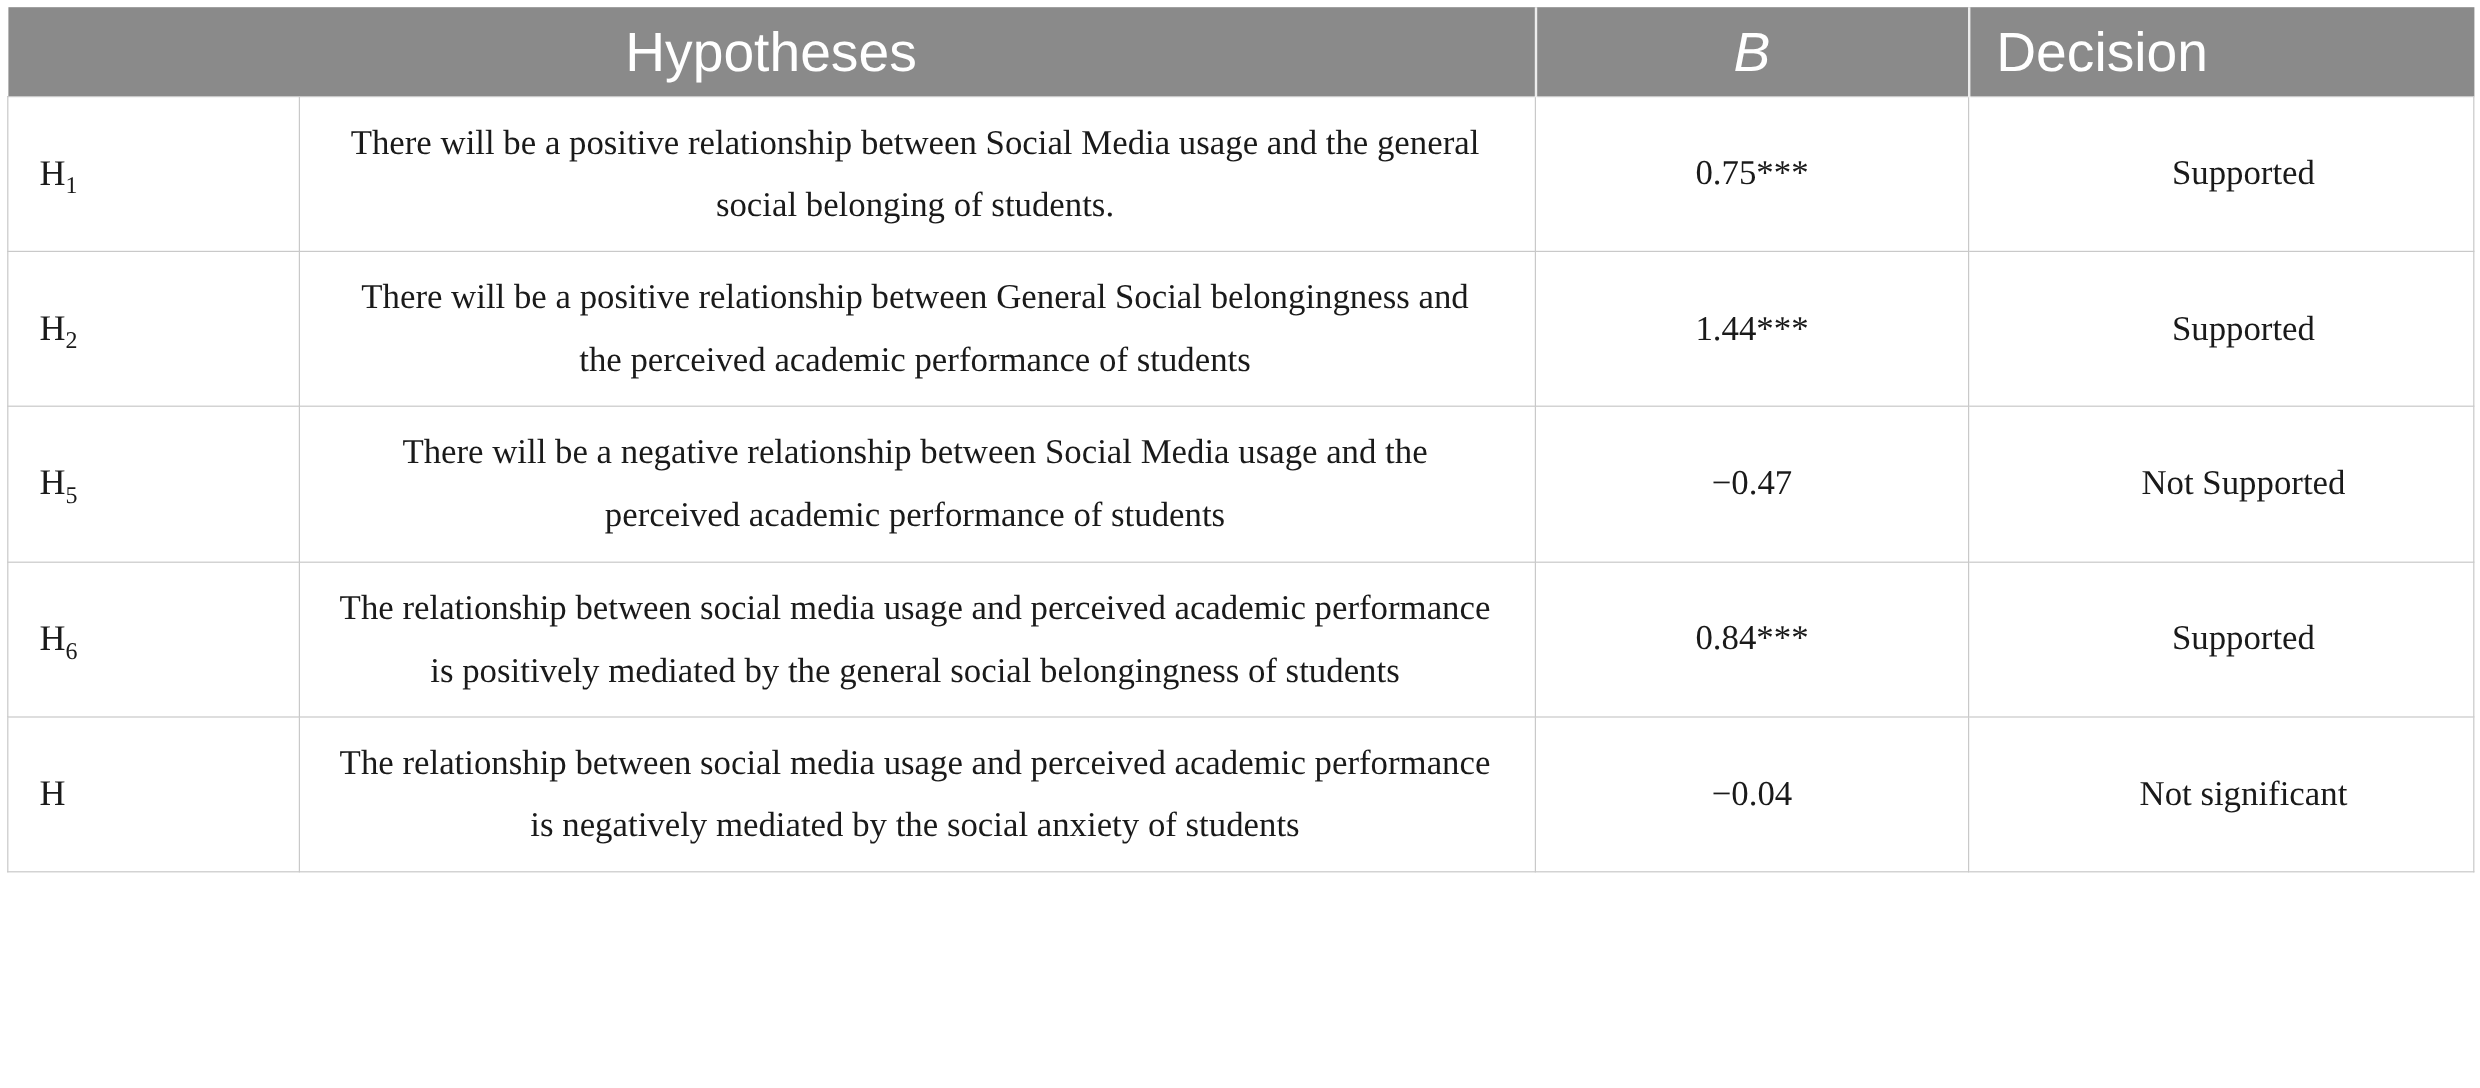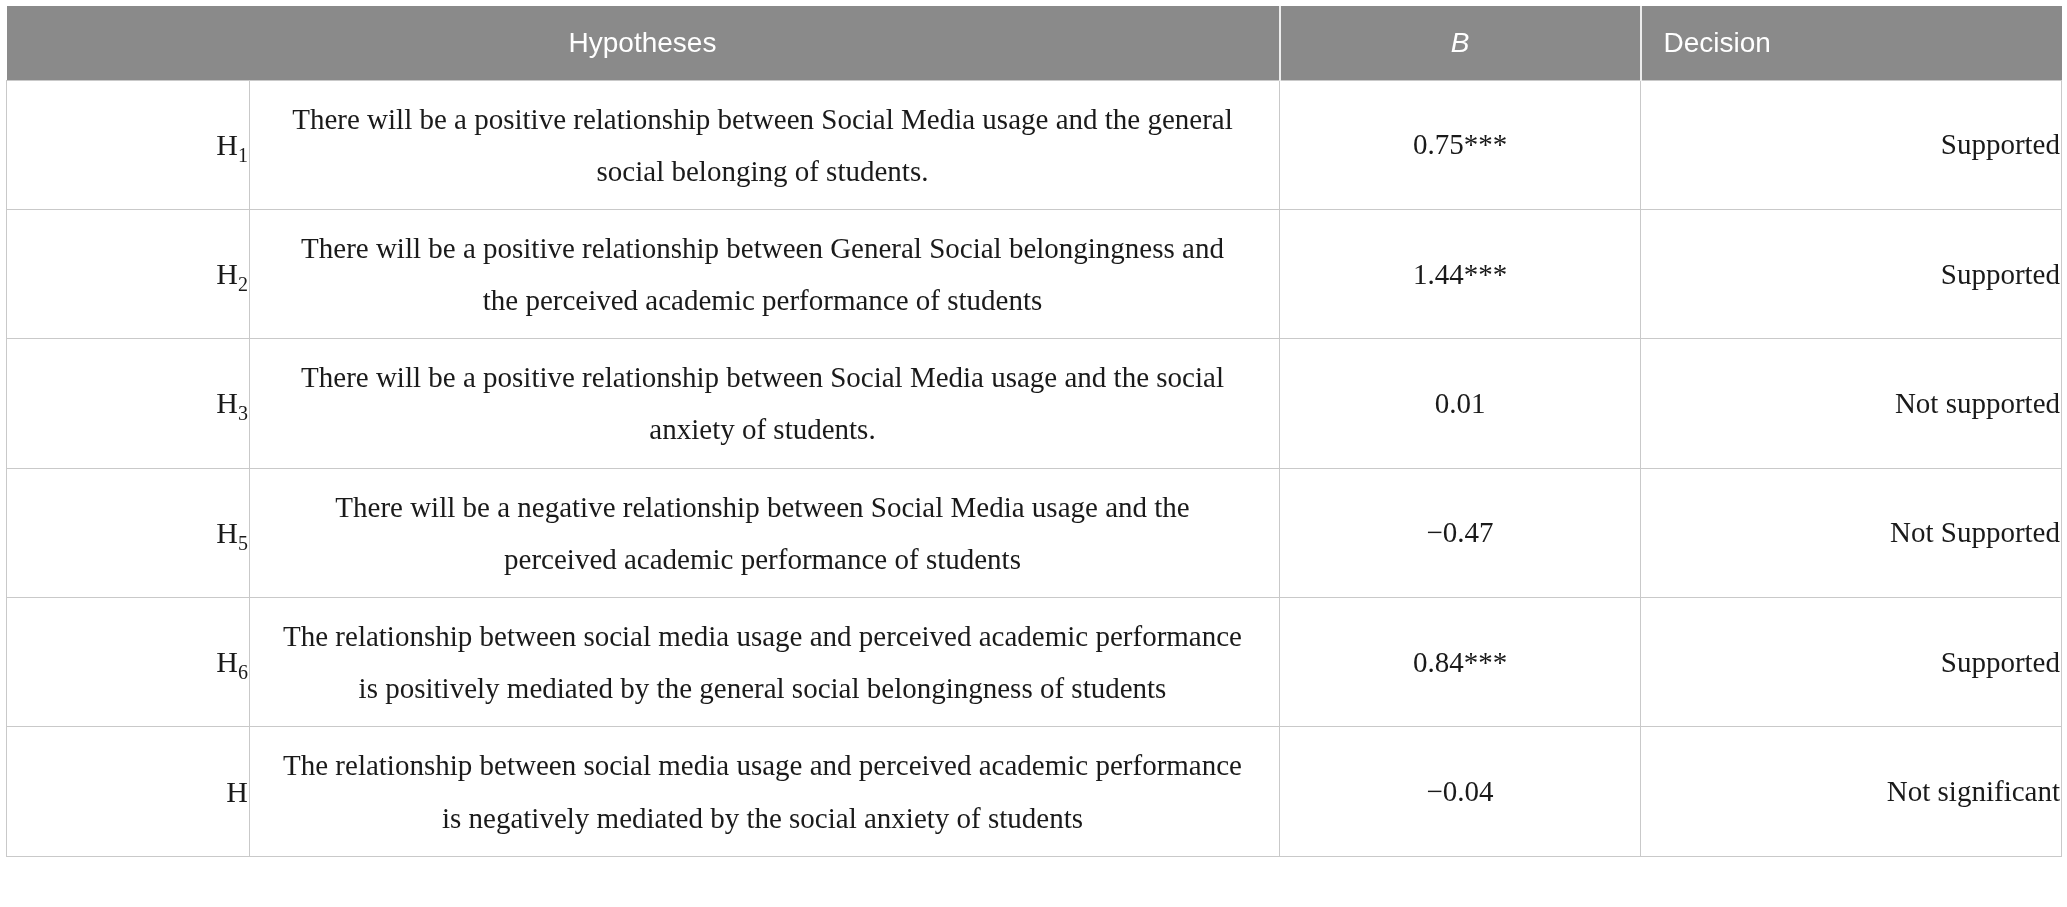--- a/index.html
+++ b/index.html
@@ -28,21 +28,21 @@
   col.c-id { width: 243px; }
   col.c-text { width: 1030px; }
   col.c-b { width: 361px; }
   col.c-decision { width: 421px; }
 
   thead th {
     background: var(--header-bg);
     color: var(--header-text);
     font-family: "Liberation Sans", sans-serif;
     font-weight: 400;
-    font-size: 28px;
+    font-size: 46px;
     height: 74px;
     vertical-align: middle;
     padding: 0;
   }
   th.th-hyp { text-align: center; }
   th.th-b {
     text-align: center;
     font-style: italic;
     border-left: 2px solid #ededed;
   }
@@ -55,39 +55,39 @@
 
   tbody td {
     border: 1px solid var(--border-color);
     vertical-align: middle;
     font-size: 29px;
     height: 110px;
     background: #ffffff;
   }
   td.td-h {
     padding-left: 26px;
-    text-align: right;
+    text-align: left;
     font-size: 30px;
     margin-left: 44px;
   }
   td.td-h sub {
     font-size: 20px;
     line-height: 0;
   }
   td.td-text {
     padding: 12px 34px 12px 30px;
     text-align: center;
     line-height: 1.8;
   }
   td.td-b {
     text-align: center;
   }
   td.td-decision {
     padding-left: 38px;
-    text-align: right;
+    text-align: center;
   }
 </style>
 </head>
 <body>
 
 <div class="page">
 
   <table class="hyp-table">
     <colgroup>
       <col class="c-id">
@@ -114,28 +114,20 @@
 
   <tr>
     <td class="td-h">
       <span class="h-label">H</span><sub class="h-sub">2</sub>
     </td>
     <td class="td-text">There will be a positive relationship between General Social belongingness and the perceived academic performance of students</td>
     <td class="td-b">1.44***</td>
     <td class="td-decision">Supported</td>
   </tr>
 
-  <tr>
-    <td class="td-h">
-      <span class="h-label">H</span><sub class="h-sub">3</sub>
-    </td>
-    <td class="td-text">There will be a positive relationship between Social Media usage and the social anxiety of students.</td>
-    <td class="td-b">0.01</td>
-    <td class="td-decision">Not supported</td>
-  </tr>
 
 
   <tr>
     <td class="td-h">
       <span class="h-label">H</span><sub class="h-sub">5</sub>
     </td>
     <td class="td-text">There will be a negative relationship between Social Media usage and the perceived academic performance of students</td>
     <td class="td-b">−0.47</td>
     <td class="td-decision">Not Supported</td>
   </tr>

